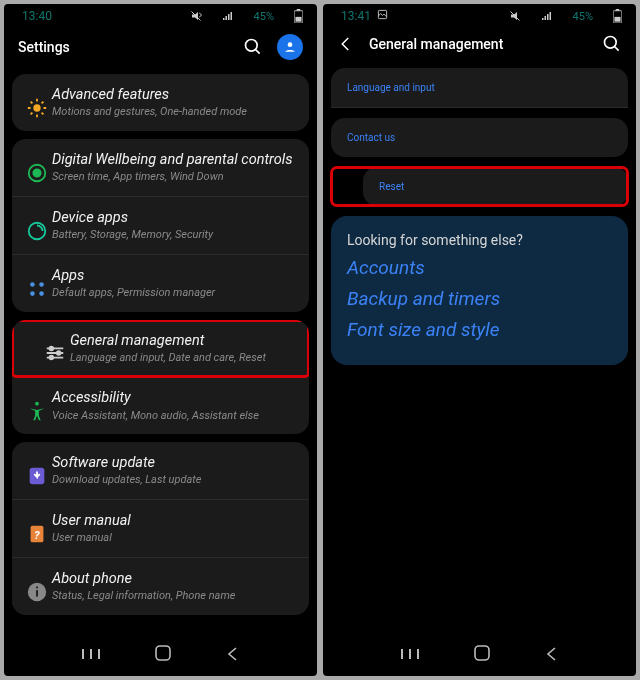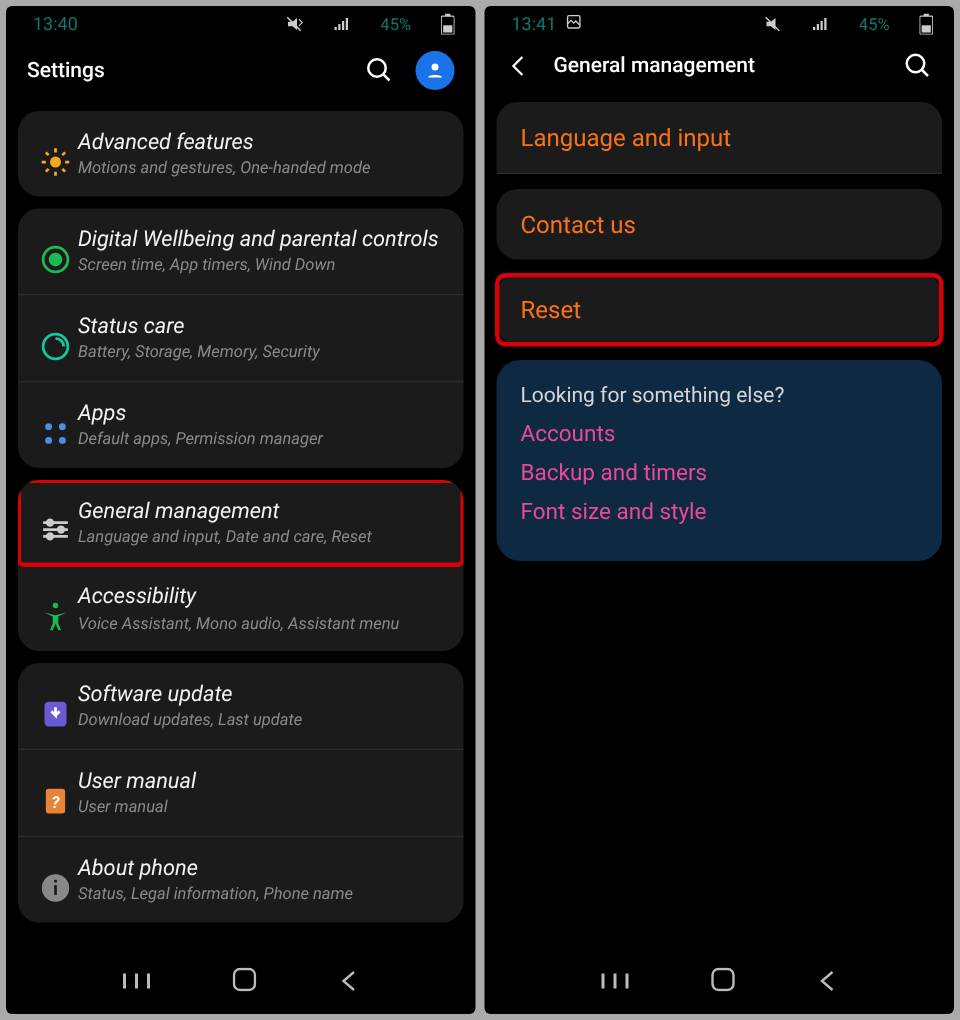--- a/index.html
+++ b/index.html
@@ -69,40 +69,40 @@
   }
   .row:last-child { border-bottom: none; }
   .row .texts { flex: 1; min-width: 0; }
   .row .title { font-size: 14.5px; color: #f2f2f2; line-height: 1.25; }
   .row .sub { font-size: 11px; color: #8a8a8a; margin-top: 1px; line-height: 1.25; }
   .row .icon {
     width: 22px; height: 22px;
     display:flex; align-items:center; justify-content:center;
     flex-shrink: 0;
   }
-  .highlight { outline: 3px solid #d90007; outline-offset: -2px; border-radius:4px;}
+  .highlight { outline: 3px solid #d90007; outline-offset: -2px; border-radius:4px;padding-left:32px;}
   
   .simple-row {
     background:#1b1b1b;
     padding: 14px 16px;
-    font-size: 16px;
-    color: #f97316;
+    font-size: 10px;
+    color: #3b82f6;
     border-radius: 14px;
   }
   .simple-row.top { border-radius: 14px 14px 0 0; border-bottom:1px solid #2b2b2b;}
   .simple-row.bottom { border-radius: 0 0 14px 14px;}
   .group { margin-bottom: 10px; }
   .promo {
     background: #0e2a42;
     border-radius: 16px;
     padding: 16px;
     margin-top: 10px;
   }
   .promo .q { color: #d6d6d6; font-size: 14px; margin-bottom: 2px;}
-  .promo a { color: #ec4899; font-size: 15px; display:block; margin: 8px 0; text-decoration:none;}
+  .promo a { color: #3b82f6; font-size: 19px; display:block; margin: 8px 0; text-decoration:none;font-style:italic;}
   .navbar {
     height: 42px;
     display:flex; justify-content: space-around; align-items:center;
     padding: 0 50px;
   }
   .navbar span{ color:#bbb; }
 </style>
 </head>
 <body>
 
@@ -169,21 +169,21 @@
           </div>
         </div>
         <div class="row">
           <span class="icon">
             <svg viewBox="0 0 24 24" fill="none" stroke="#16c79a" stroke-width="2">
               <circle cx="12" cy="12" r="9"></circle>
               <path d="M12 6a6 6 0 016 6"></path>
             </svg>
           </span>
           <div class="texts">
-            <div class="title">Status care</div>
+            <div class="title">Device apps</div>
             <div class="sub">Battery, Storage, Memory, Security</div>
           </div>
         </div>
         <div class="row">
           <span class="icon">
             <svg viewBox="0 0 24 24" fill="#4a90e2">
               <circle cx="7" cy="7" r="2.5"></circle>
               <circle cx="17" cy="7" r="2.5"></circle>
               <circle cx="7" cy="17" r="2.5"></circle>
               <circle cx="17" cy="17" r="2.5"></circle>
@@ -214,21 +214,21 @@
         </div>
         <div class="row">
           <span class="icon">
             <svg viewBox="0 0 24 24" fill="#1db954">
               <circle cx="12" cy="4" r="2"></circle>
               <path d="M4 9l8 2 8-2-6 3v5l2 5h-2l-2-5-2 5H8l2-5v-5z"></path>
             </svg>
           </span>
           <div class="texts">
             <div class="title">Accessibility</div>
-            <div class="sub">Voice Assistant, Mono audio, Assistant menu</div>
+            <div class="sub">Voice Assistant, Mono audio, Assistant else</div>
           </div>
         </div>
       </div>
       <div class="card">
         <div class="row">
           <span class="icon">
             <svg viewBox="0 0 24 24" fill="#6b5bd2">
               <rect x="4" y="3" width="16" height="18" rx="3"></rect>
               <path d="M12 7v6l-3-3M12 13l3-3" stroke="#fff" stroke-width="2" fill="none"></path>
             </svg>

